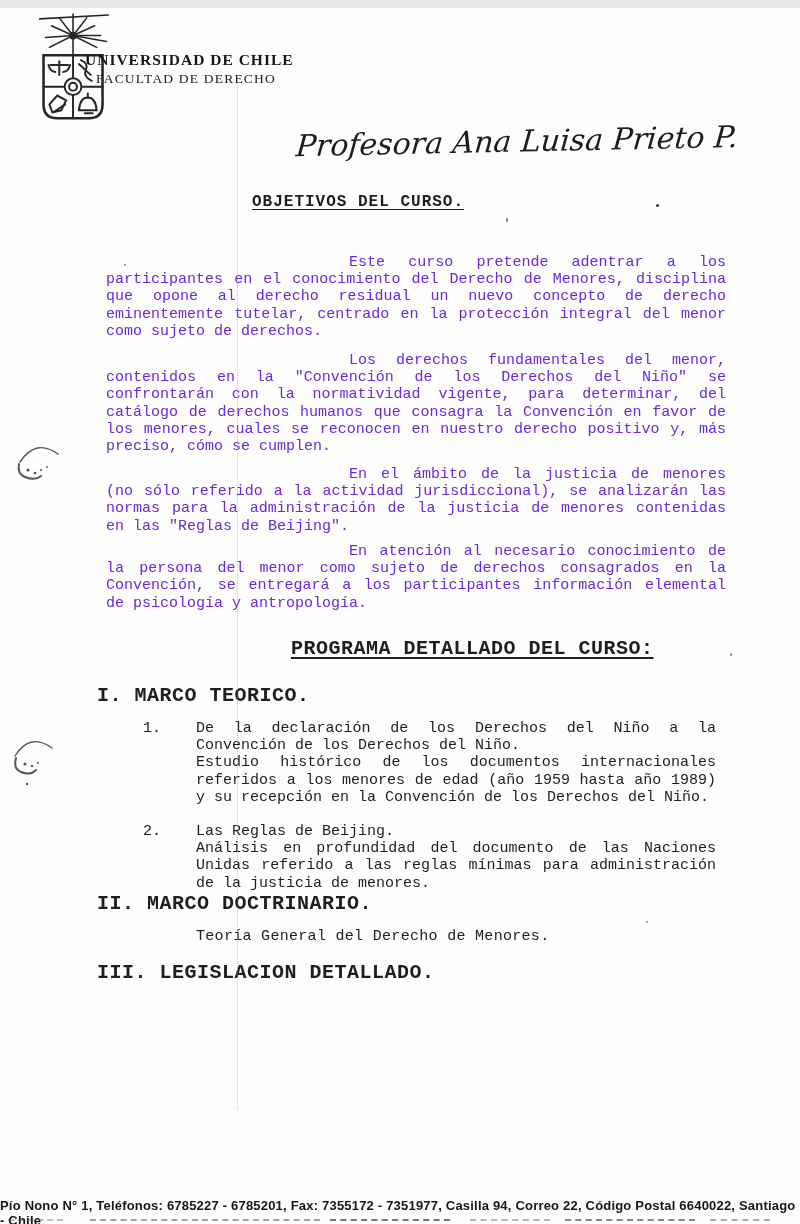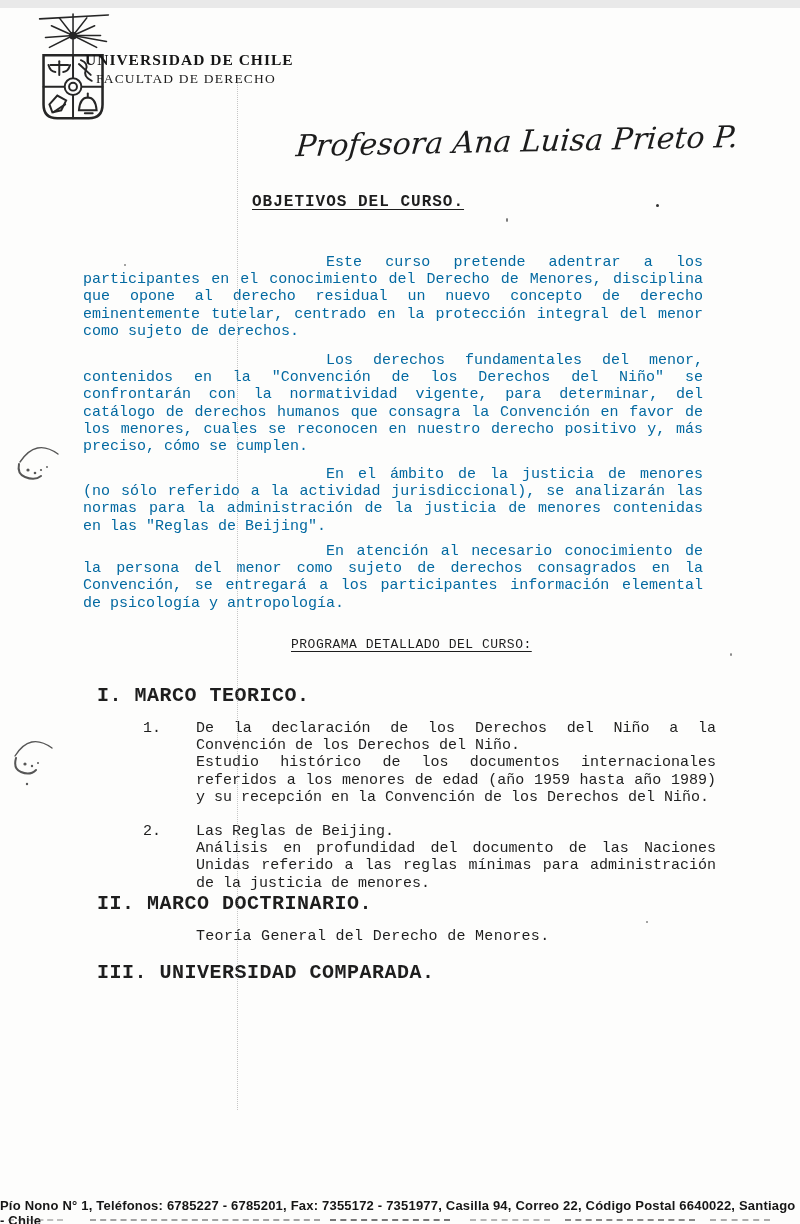--- a/index.html
+++ b/index.html
@@ -30,29 +30,29 @@
     transform:rotate(-1.2deg) skewX(-6deg); white-space:nowrap;
   }
   
   .objetivos-heading {
     position:absolute; left:252px; top:185px;
     font-size:16px; font-weight:bold; letter-spacing:1px;
     text-decoration:underline; text-underline-offset:3px;
   }
   .programa-heading {
     position:absolute; left:291px; top:629px;
-    font-size:13px; font-weight:normal; letter-spacing:0.5px;
+    font-size:20px; font-weight:bold; letter-spacing:0.5px;
     text-decoration:underline; text-underline-offset:3px;
   }
   
   .para {
-    position:absolute; left:83px; width:620px;
+    position:absolute; left:106px; width:620px;
     font-size:15px; line-height:17.2px;
     text-align:justify; text-indent:243px;
-    color:#0369a1;
+    color:#6d28d9;
   }
   .p1 { top:246px; }
   .p2 { top:344px; }
   .p3 { top:458px; }
   .p4 { top:535px; }
   
   .sec-label {
     position:absolute; left:97px;
     font-size:20px; font-weight:bold; letter-spacing:0.5px;
   }
@@ -163,21 +163,21 @@
     <div class="item-num">2.</div>
     <div class="item-body">
       <div>Las Reglas de Beijing.</div>
       <div>Análisis en profundidad del documento de las Naciones Unidas referido a las reglas mínimas para administración de la justicia de menores.</div>
     </div>
   </div>
 
   <div class="sec-label sec2">II. MARCO DOCTRINARIO.</div>
   <div class="doctrinario-body">Teoría General del Derecho de Menores.</div>
 
-  <div class="sec-label sec3">III. UNIVERSIDAD COMPARADA.</div>
+  <div class="sec-label sec3">III. LEGISLACION DETALLADO.</div>
 
   <div class="footer-address">Pío Nono N° 1, Teléfonos: 6785227 - 6785201, Fax: 7355172 - 7351977, Casilla 94, Correo 22, Código Postal 6640022, Santiago - Chile</div>
   <div class="bottom-edge">
     <span class="seg" style="left:8px;  width:55px;  opacity:.35;"></span>
     <span class="seg" style="left:90px; width:230px; opacity:.5;"></span>
     <span class="seg" style="left:330px;width:120px; opacity:.75;"></span>
     <span class="seg" style="left:470px;width:80px;  opacity:.4;"></span>
     <span class="seg" style="left:565px;width:130px; opacity:.65;"></span>
     <span class="seg" style="left:710px;width:60px;  opacity:.45;"></span>
   </div>

